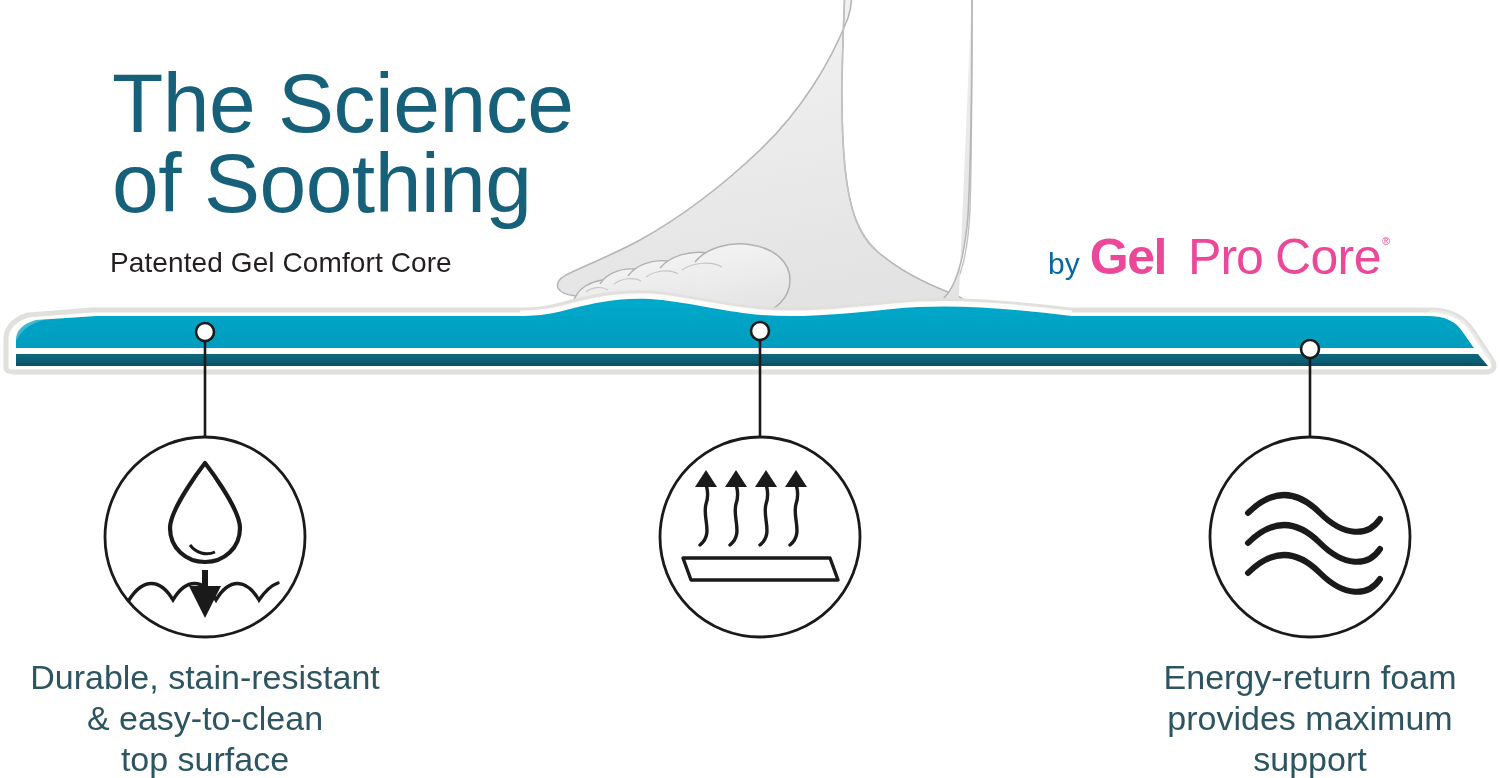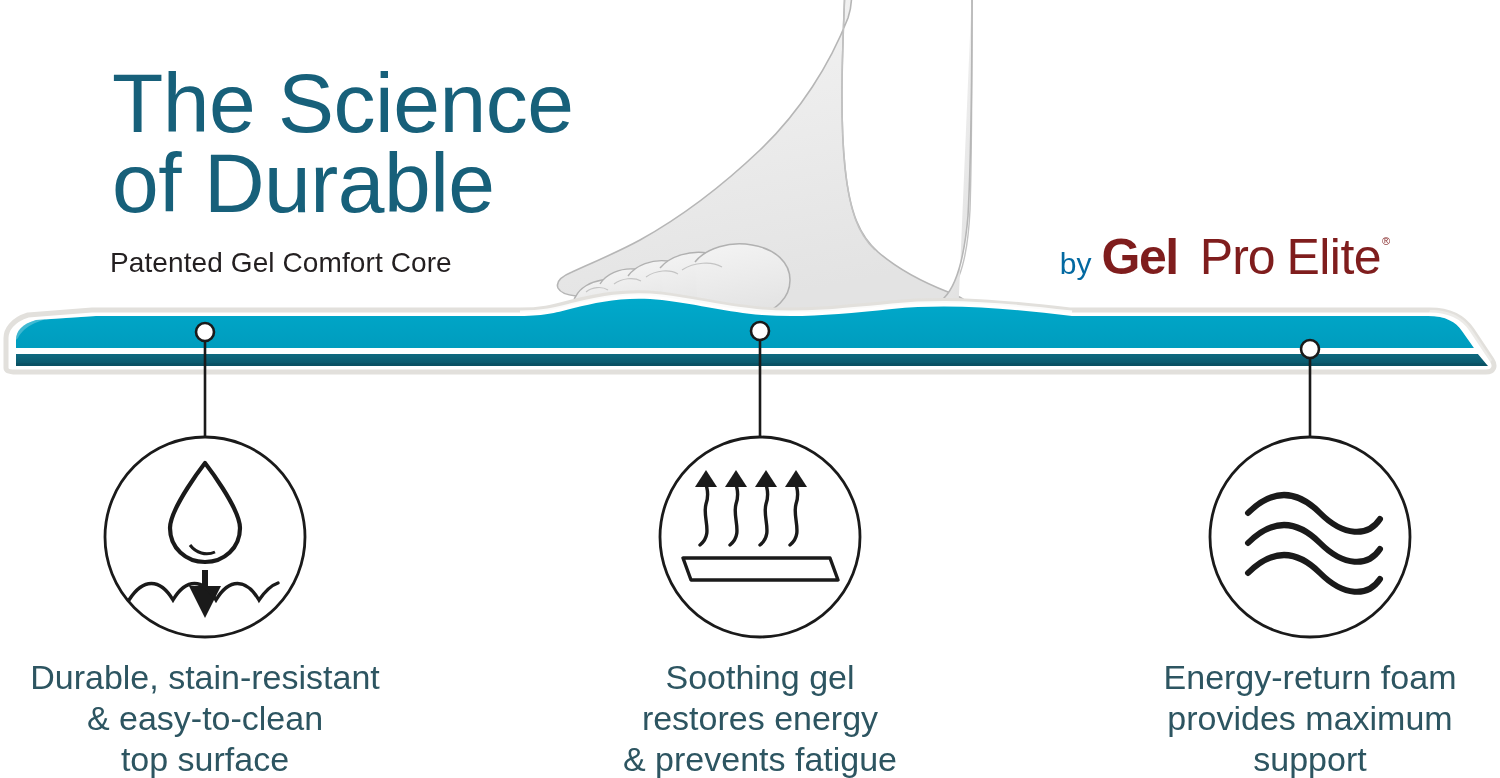--- a/index.html
+++ b/index.html
@@ -55,21 +55,21 @@
   }
   .brand-by{
     color:#0369a1;
     font-size:30px;
     font-weight:300;
     letter-spacing:0;
   }
   .brand-mark{
     display:flex;
     align-items:baseline;
-    color:#7f1d1d;
+    color:#ec4899;
     font-size:50px;
     line-height:1;
     letter-spacing:-1.4px;
   }
   .brand-gel{font-weight:700;}
   .brand-pro{font-weight:400;letter-spacing:-1px;margin-left:22px;}
   .brand-elite{font-weight:300;letter-spacing:-0.6px;margin-left:12px;}
   .brand-tm{
     font-size:11px;
     font-weight:400;
@@ -263,37 +263,34 @@
       <circle cx="1310" cy="537" r="100" fill="#ffffff" stroke="#1a1a1a" stroke-width="2.8"></circle>
       <g fill="none" stroke="#1a1a1a" stroke-width="6" stroke-linecap="round">
         <path d="M1248,513 C1272,489 1296,489 1320,513 C1344,537 1368,537 1380,519"></path>
         <path d="M1248,543 C1272,519 1296,519 1320,543 C1344,567 1368,567 1380,549"></path>
         <path d="M1248,573 C1272,549 1296,549 1320,573 C1344,597 1368,597 1380,579"></path>
       </g>
     </g>
   </svg>
 
   <h1 class="headline">The Science
-of Durable</h1>
+of Soothing</h1>
 
   <div class="core-label">Patented Gel Comfort Core</div>
 
   <div class="brand">
     <span class="brand-by">by</span>
     <span class="brand-mark">
       <span class="brand-gel">Gel</span>
       <span class="brand-pro">Pro</span>
-      <span class="brand-elite">Elite</span>
+      <span class="brand-elite">Core</span>
       <span class="brand-tm">®</span>
     </span>
   </div>
 
   <div class="caption c1">Durable, stain-resistant
 &amp; easy-to-clean
 top surface</div>
-  <div class="caption c2">Soothing gel
-restores energy
-&amp; prevents fatigue</div>
   <div class="caption c3">Energy-return foam
 provides maximum
 support</div>
 
 </div>
 
 </body></html>

